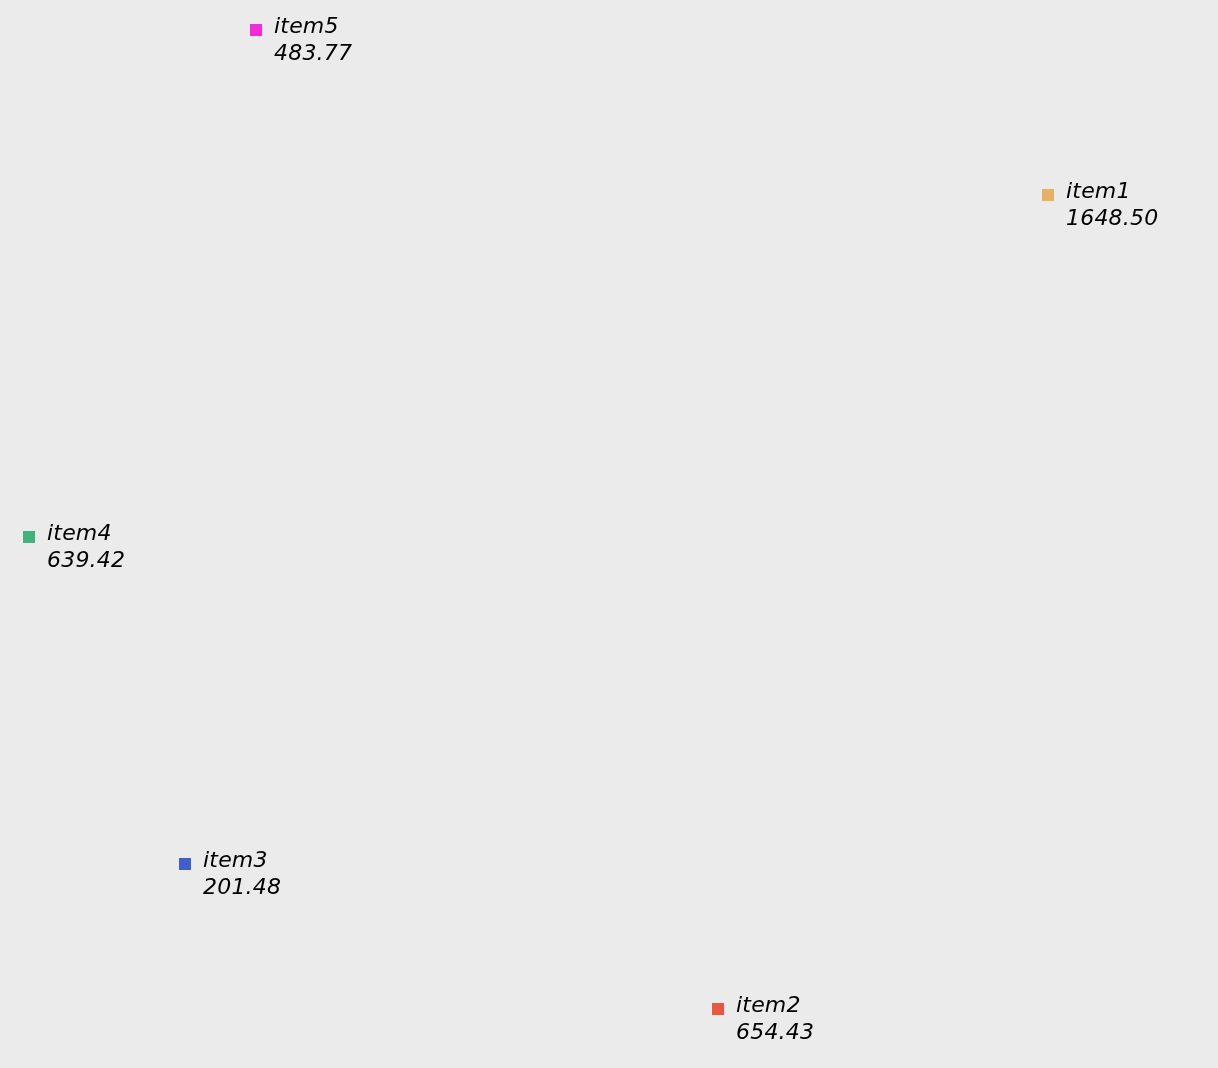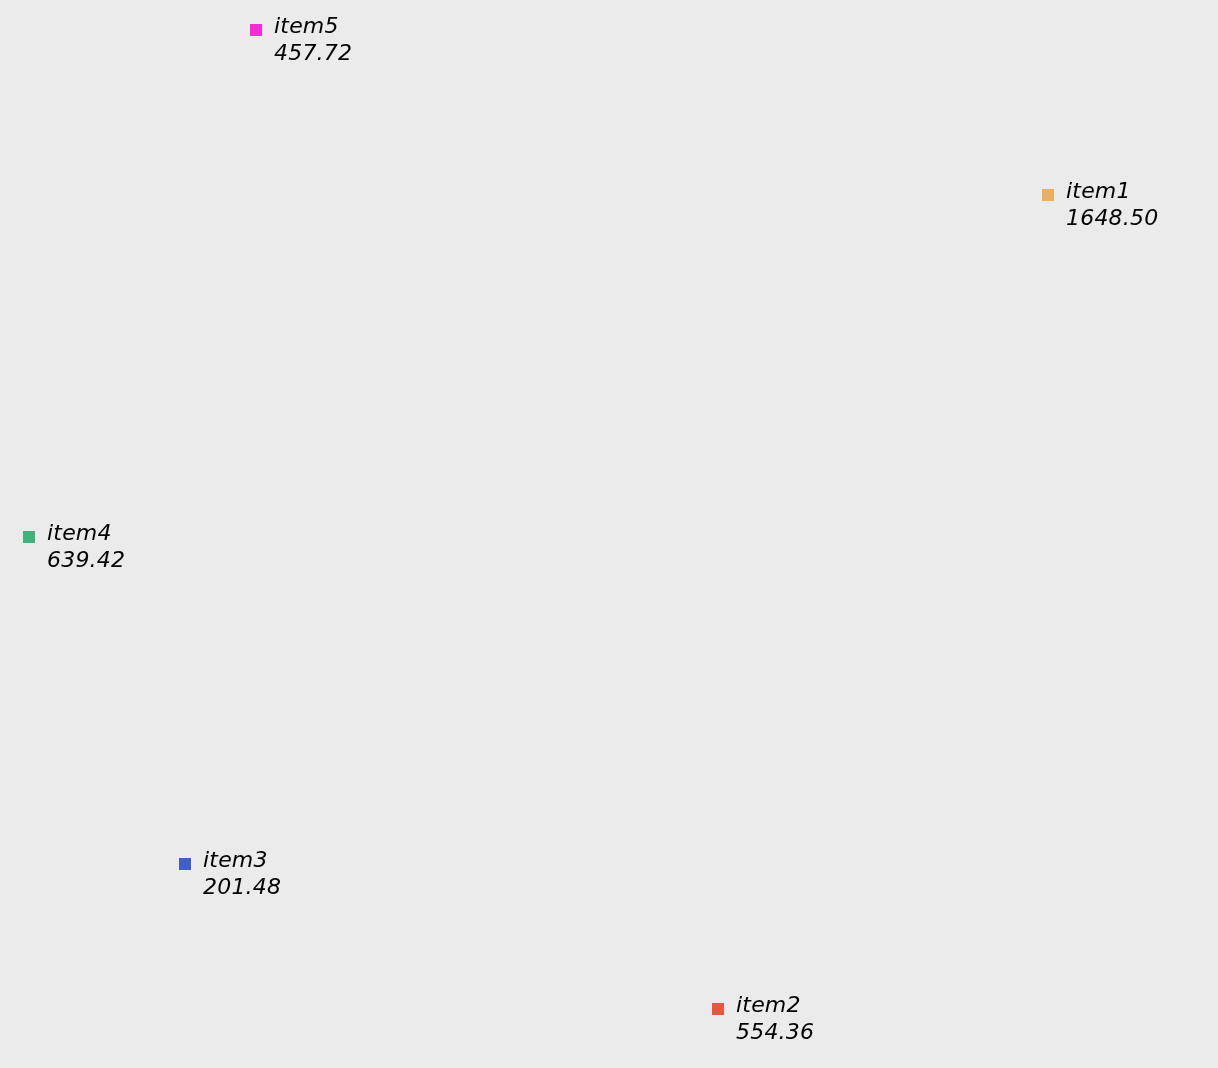--- a/index.html
+++ b/index.html
@@ -48,21 +48,21 @@
   </style>
 </head>
 <body>
 
 <div class="chart">
 
   <div class="point" style="left:250px; top:24px;">
     <div class="marker" style="background:#f22bd6;"></div>
     <div class="label">
       <div>item5</div>
-      <div>457.72</div>
+      <div>483.77</div>
     </div>
   </div>
 
   <div class="point" style="left:1042px; top:189px;">
     <div class="marker" style="background:#e8b062;"></div>
     <div class="label">
       <div>item1</div>
       <div>1648.50</div>
     </div>
   </div>
@@ -80,17 +80,17 @@
     <div class="label">
       <div>item3</div>
       <div>201.48</div>
     </div>
   </div>
 
   <div class="point" style="left:712px; top:1003px;">
     <div class="marker" style="background:#e8573f;"></div>
     <div class="label">
       <div>item2</div>
-      <div>554.36</div>
+      <div>654.43</div>
     </div>
   </div>
 
 </div>
 
 </body></html>

